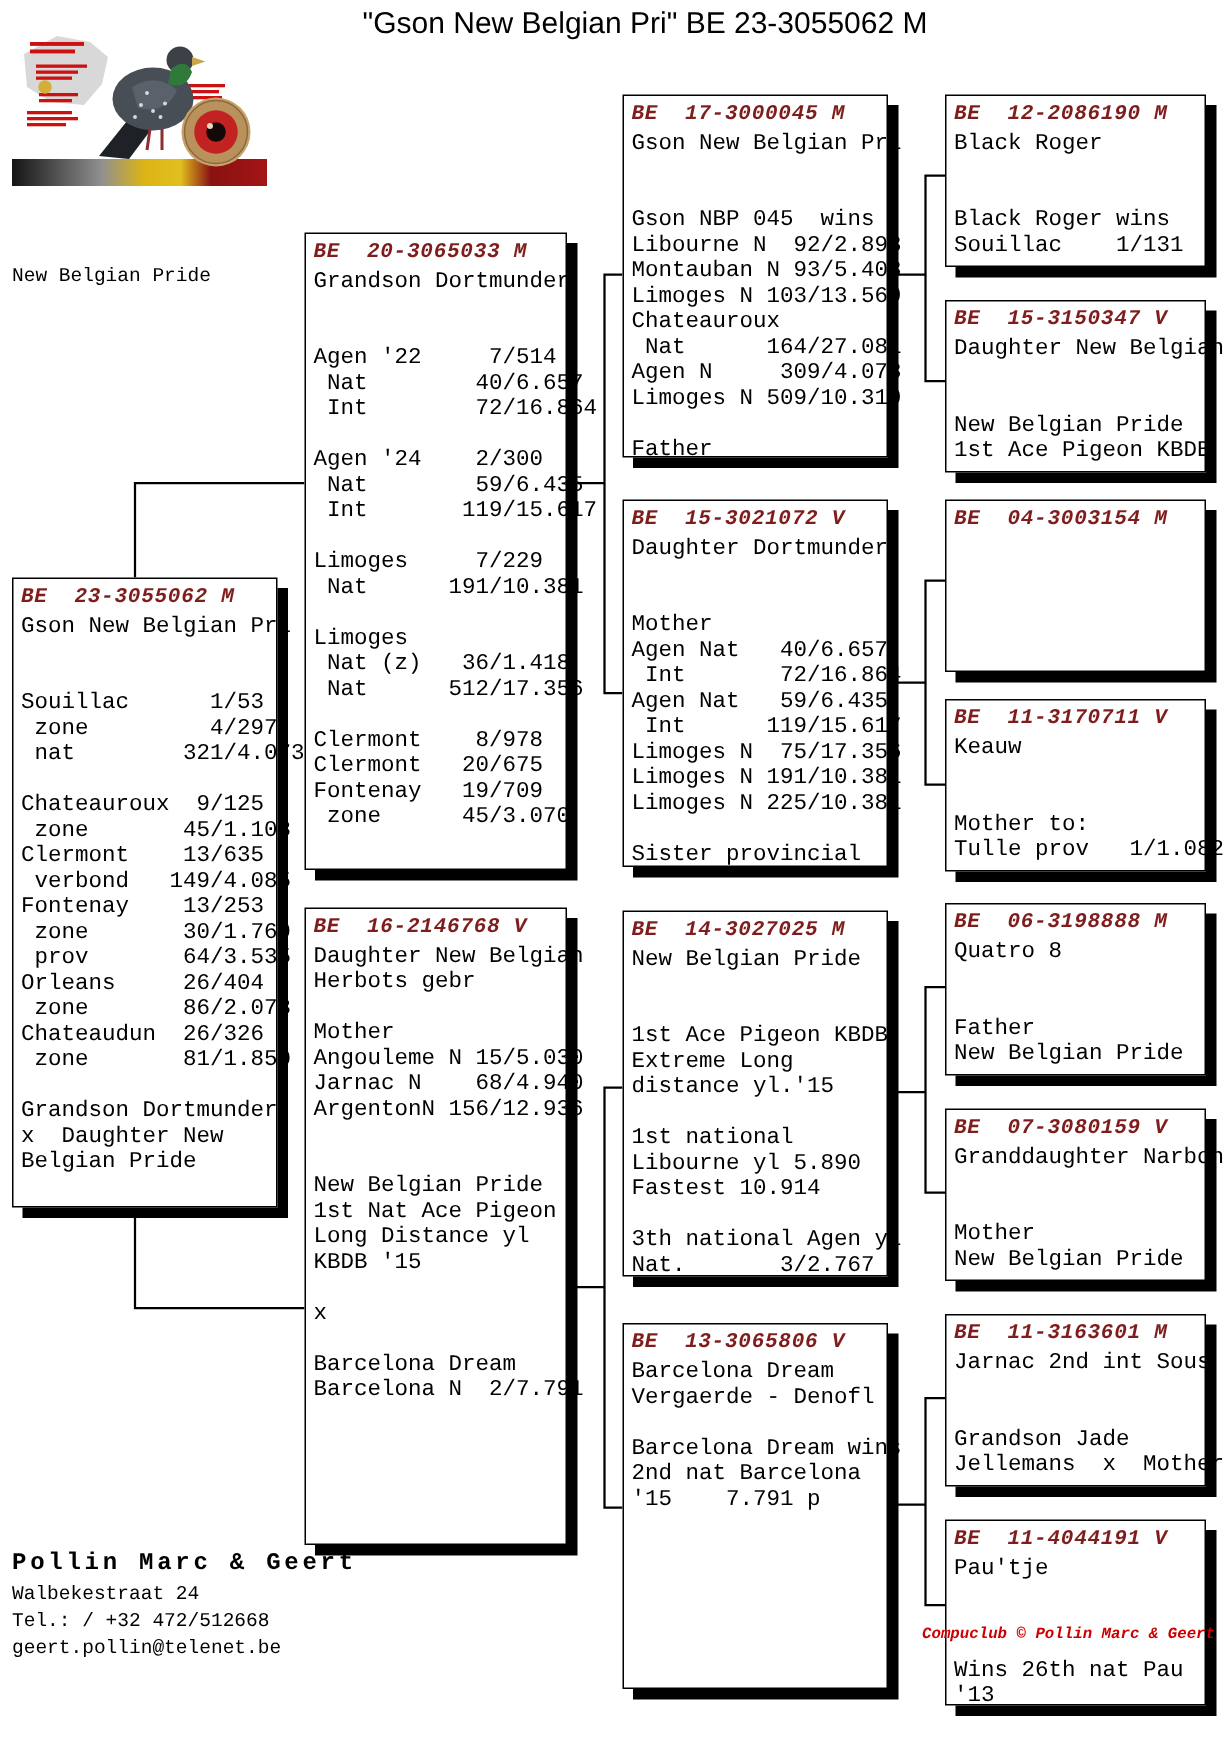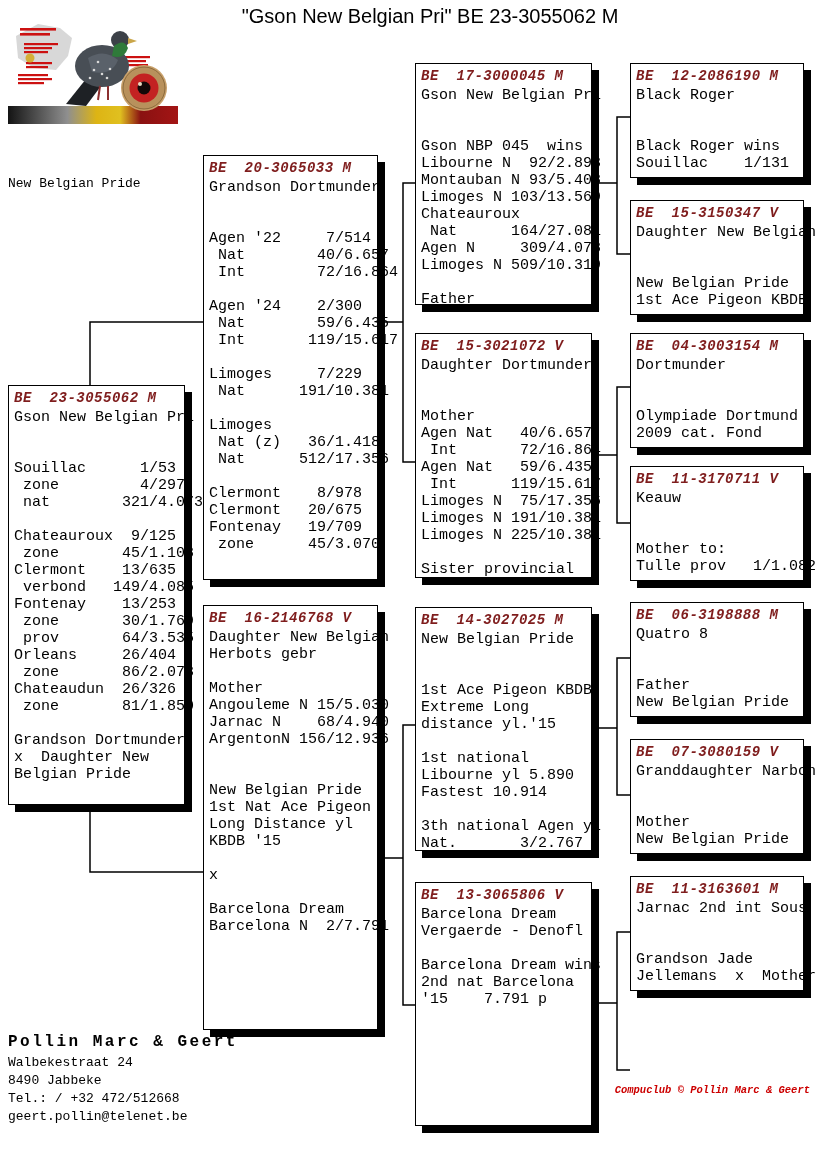--- a/index.html
+++ b/index.html
@@ -255,25 +255,20 @@
   <div class="pbox" style="left:630px;top:200px;width:172px;height:113px">
     <div class="ring">BE  15-3150347 V</div>
     <pre class="body">Daughter New Belgian
 
 
 New Belgian Pride
 1st Ace Pigeon KBDB</pre>
   </div>
   <div class="pbox" style="left:630px;top:333px;width:172px;height:113px">
     <div class="ring">BE  04-3003154 M</div>
-    <pre class="body">Dortmunder
-
-
-Olympiade Dortmund
-2009 cat. Fond</pre>
   </div>
   <div class="pbox" style="left:630px;top:466px;width:172px;height:113px">
     <div class="ring">BE  11-3170711 V</div>
     <pre class="body">Keauw
 
 
 Mother to:
 Tulle prov   1/1.082</pre>
   </div>
   <div class="pbox" style="left:630px;top:602px;width:172px;height:113px">
@@ -293,24 +288,32 @@
 New Belgian Pride</pre>
   </div>
   <div class="pbox" style="left:630px;top:876px;width:172px;height:113px">
     <div class="ring">BE  11-3163601 M</div>
     <pre class="body">Jarnac 2nd int Sous
 
 
 Grandson Jade
 Jellemans  x  Mother</pre>
   </div>
+  <div class="pbox" style="left:630px;top:1013px;width:172px;height:122px">
+    <div class="ring">BE  11-4044191 V</div>
+    <pre class="body">Pau'tje
+
+
+
+Wins 26th nat Pau
+'13</pre>
+  </div>
 
   <div class="owner">
     <div class="owner-name">Pollin Marc &amp; Geert</div>
     <div class="owner-line">Walbekestraat 24</div>
-    <div class="owner-line">8490  Jabbeke</div>
     <div class="owner-line">Tel.:  / +32 472/512668</div>
     <div class="owner-line">geert.pollin@telenet.be</div>
   </div>
 
   <div class="credit">Compuclub © Pollin Marc &amp; Geert</div>
 
 </div>
 
 </body></html>

